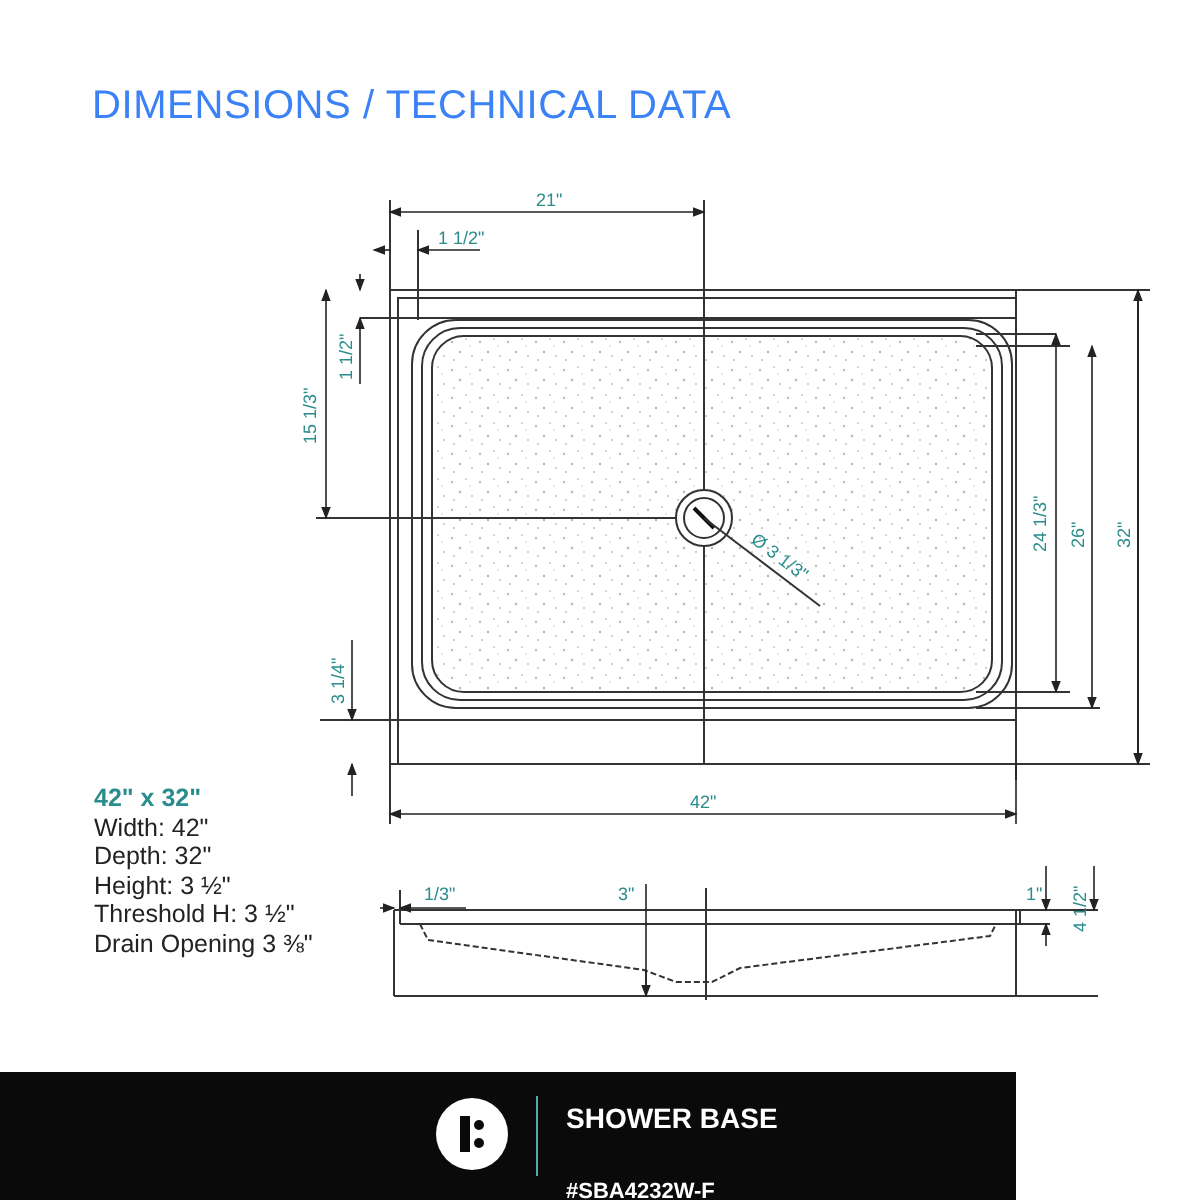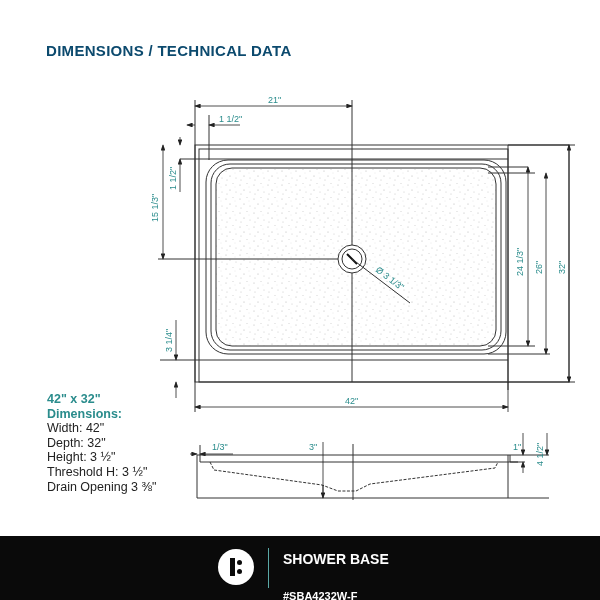--- a/index.html
+++ b/index.html
@@ -1,31 +1,31 @@
 <!DOCTYPE html>
 <html><head>
 <meta charset="utf-8">
 <style>
   html, body { margin: 0; padding: 0; }
   body {
     width: 600px; height: 600px; background: #ffffff; position: relative;
     overflow: hidden; font-family: "Liberation Sans", sans-serif;
   }
   .title {
-    position: absolute; left: 46px; top: 42px; font-size: 15px; font-weight: bold;
-    letter-spacing: 0.3px; color: #0c4a6e;
+    position: absolute; left: 46px; top: 42px; font-size: 20px; font-weight: normal;
+    letter-spacing: 0.3px; color: #3b82f6;
   }
   svg.drawing { position: absolute; left: 0; top: 0; }
   .specs {
     position: absolute; left: 47px; top: 392px; font-size: 12.5px; line-height: 14.6px;
     color: #222;
   }
   .specs .hl { color: #2a8c8c; font-weight: bold; }
   .footer {
-    position: absolute; left: 0; top: 536px; width: 600px; height: 64px; background: #0a0a0a;
+    position: absolute; left: 0; top: 536px; width: 508px; height: 64px; background: #0a0a0a;
   }
   .logo {
     position: absolute; left: 218px; top: 13px; width: 36px; height: 36px; border-radius: 50%;
     background: #ffffff;
   }
   .logo .bar { position: absolute; left: 12px; top: 9px; width: 5px; height: 18px; background: #0a0a0a; }
   .logo .dot { position: absolute; left: 19px; width: 5px; height: 5px; border-radius: 50%; background: #0a0a0a; }
   .divider { position: absolute; left: 268px; top: 12px; width: 1px; height: 40px; background: #5aa9a6; }
   .prod-name {
     position: absolute; left: 283px; top: 15px; color: #ffffff; font-size: 14px; font-weight: bold;
@@ -140,21 +140,20 @@
     <line x1="547" y1="498" x2="547" y2="498"></line>
   </g>
   <text class="dim" x="212" y="450">1/3"</text>
   <text class="dim" x="309" y="450">3"</text>
   <text class="dim" x="513" y="450">1"</text>
   <text class="dim" transform="translate(543,466) rotate(-90)">4 1/2"</text>
 </svg>
 
 <div class="specs">
   <div class="hl">42" x 32"</div>
-  <div class="hl">Dimensions:</div>
   <div>Width: 42"</div>
   <div>Depth: 32"</div>
   <div>Height: 3 ½"</div>
   <div>Threshold H: 3 ½"</div>
   <div>Drain Opening 3 ⅜"</div>
 </div>
 
 <div class="footer">
   <div class="logo">
     <div class="bar"></div>

